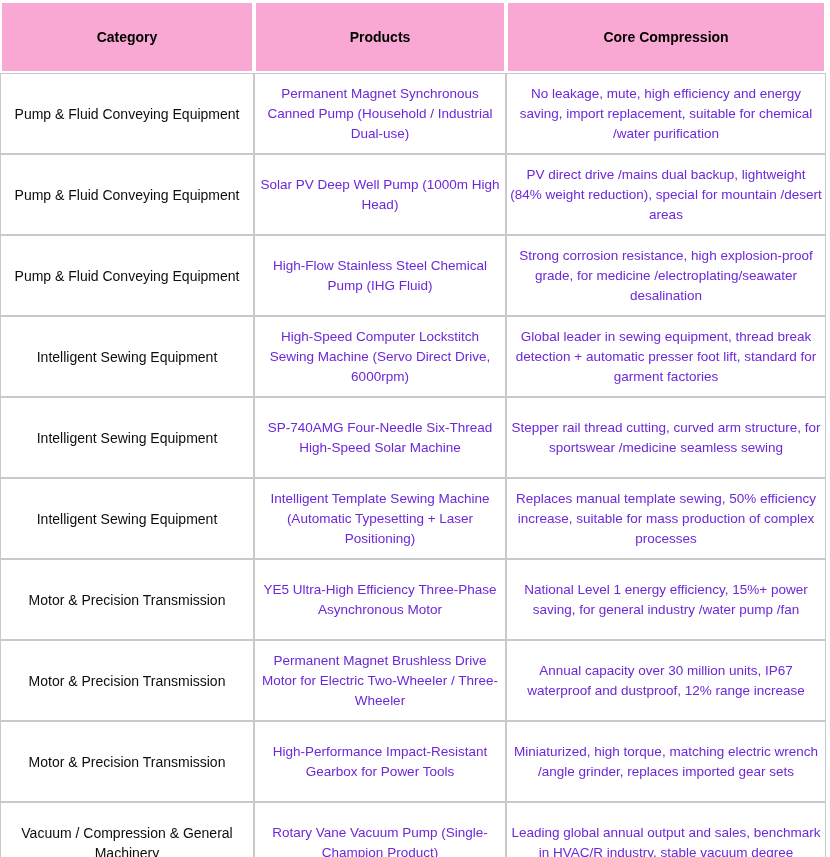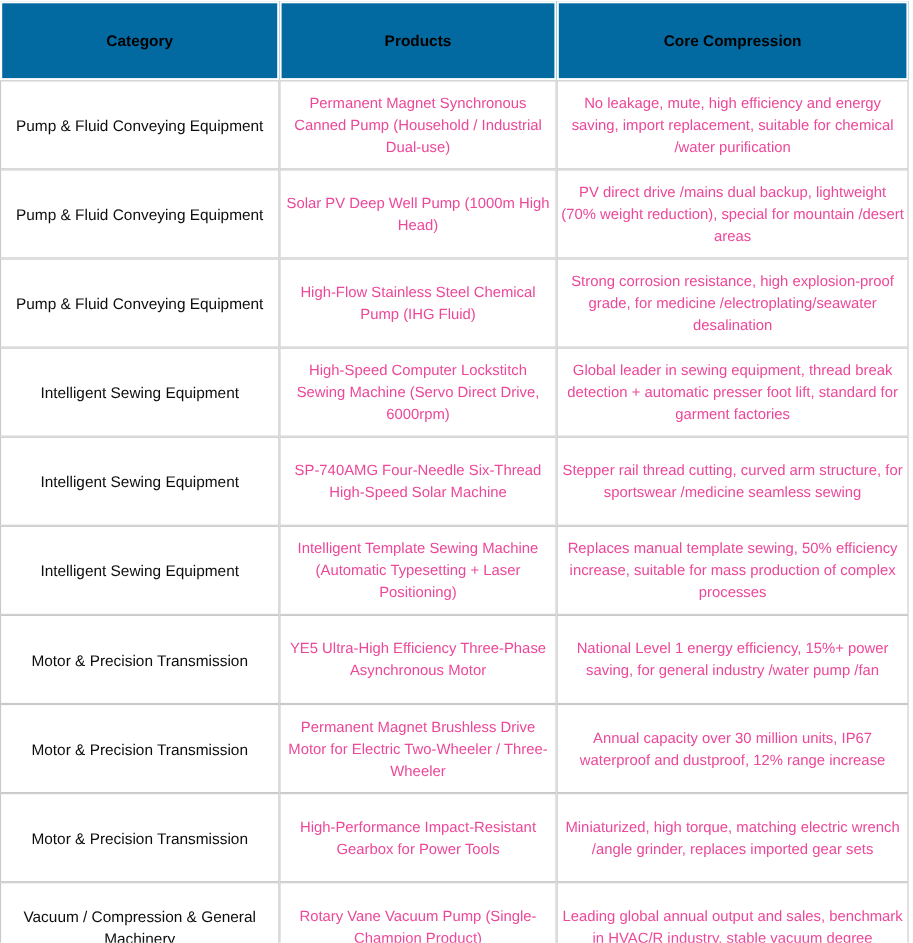--- a/index.html
+++ b/index.html
@@ -16,38 +16,38 @@
     border-spacing: 0;
     table-layout: fixed;
     width: 826px;
     margin: 1px 0 0 0;
   }
   col.c-category { width: 254px; }
   col.c-product  { width: 252px; }
   col.c-adv     { width: 320px; }
 
   th {
-    background: #0369a1;
+    background: #f9a8d4;
     border: 2px solid #ffffff;
     height: 68px;
     font-size: 14px;
     font-weight: 600;
     color: #000000;
     text-align: center;
     vertical-align: middle;
     padding: 0 0;
   }
   td {
     border: 1px solid #c9c9c9;
     height: 77px;
     text-align: center;
     vertical-align: middle;
     font-size: 13.5px;
     line-height: 20px;
-    color: #ec4899;
+    color: #6d28d9;
     padding: 1px 3px;
     background: #ffffff;
     word-wrap: break-word;
   }
   td.category {
     font-weight: normal;
     font-size: 14px;
     color: #0d0d0d;
   }
 </style>
@@ -69,21 +69,21 @@
   </thead>
   <tbody>
     <tr>
       <td class="category">Pump &amp; Fluid Conveying Equipment</td>
       <td>Permanent Magnet Synchronous Canned Pump (Household / Industrial Dual-use)</td>
       <td>No leakage, mute, high efficiency and energy saving, import replacement, suitable for chemical /water purification</td>
     </tr>
     <tr>
       <td class="category">Pump &amp; Fluid Conveying Equipment</td>
       <td>Solar PV Deep Well Pump (1000m High Head)</td>
-      <td>PV direct drive /mains dual backup, lightweight (70% weight reduction), special for mountain /desert areas</td>
+      <td>PV direct drive /mains dual backup, lightweight (84% weight reduction), special for mountain /desert areas</td>
     </tr>
     <tr>
       <td class="category">Pump &amp; Fluid Conveying Equipment</td>
       <td>High-Flow Stainless Steel Chemical Pump (IHG Fluid)</td>
       <td>Strong corrosion resistance, high explosion-proof grade, for medicine /electroplating/seawater desalination</td>
     </tr>
     <tr>
       <td class="category">Intelligent Sewing Equipment</td>
       <td>High-Speed Computer Lockstitch Sewing Machine (Servo Direct Drive, 6000rpm)</td>
       <td>Global leader in sewing equipment, thread break detection + automatic presser foot lift, standard for garment factories</td>

